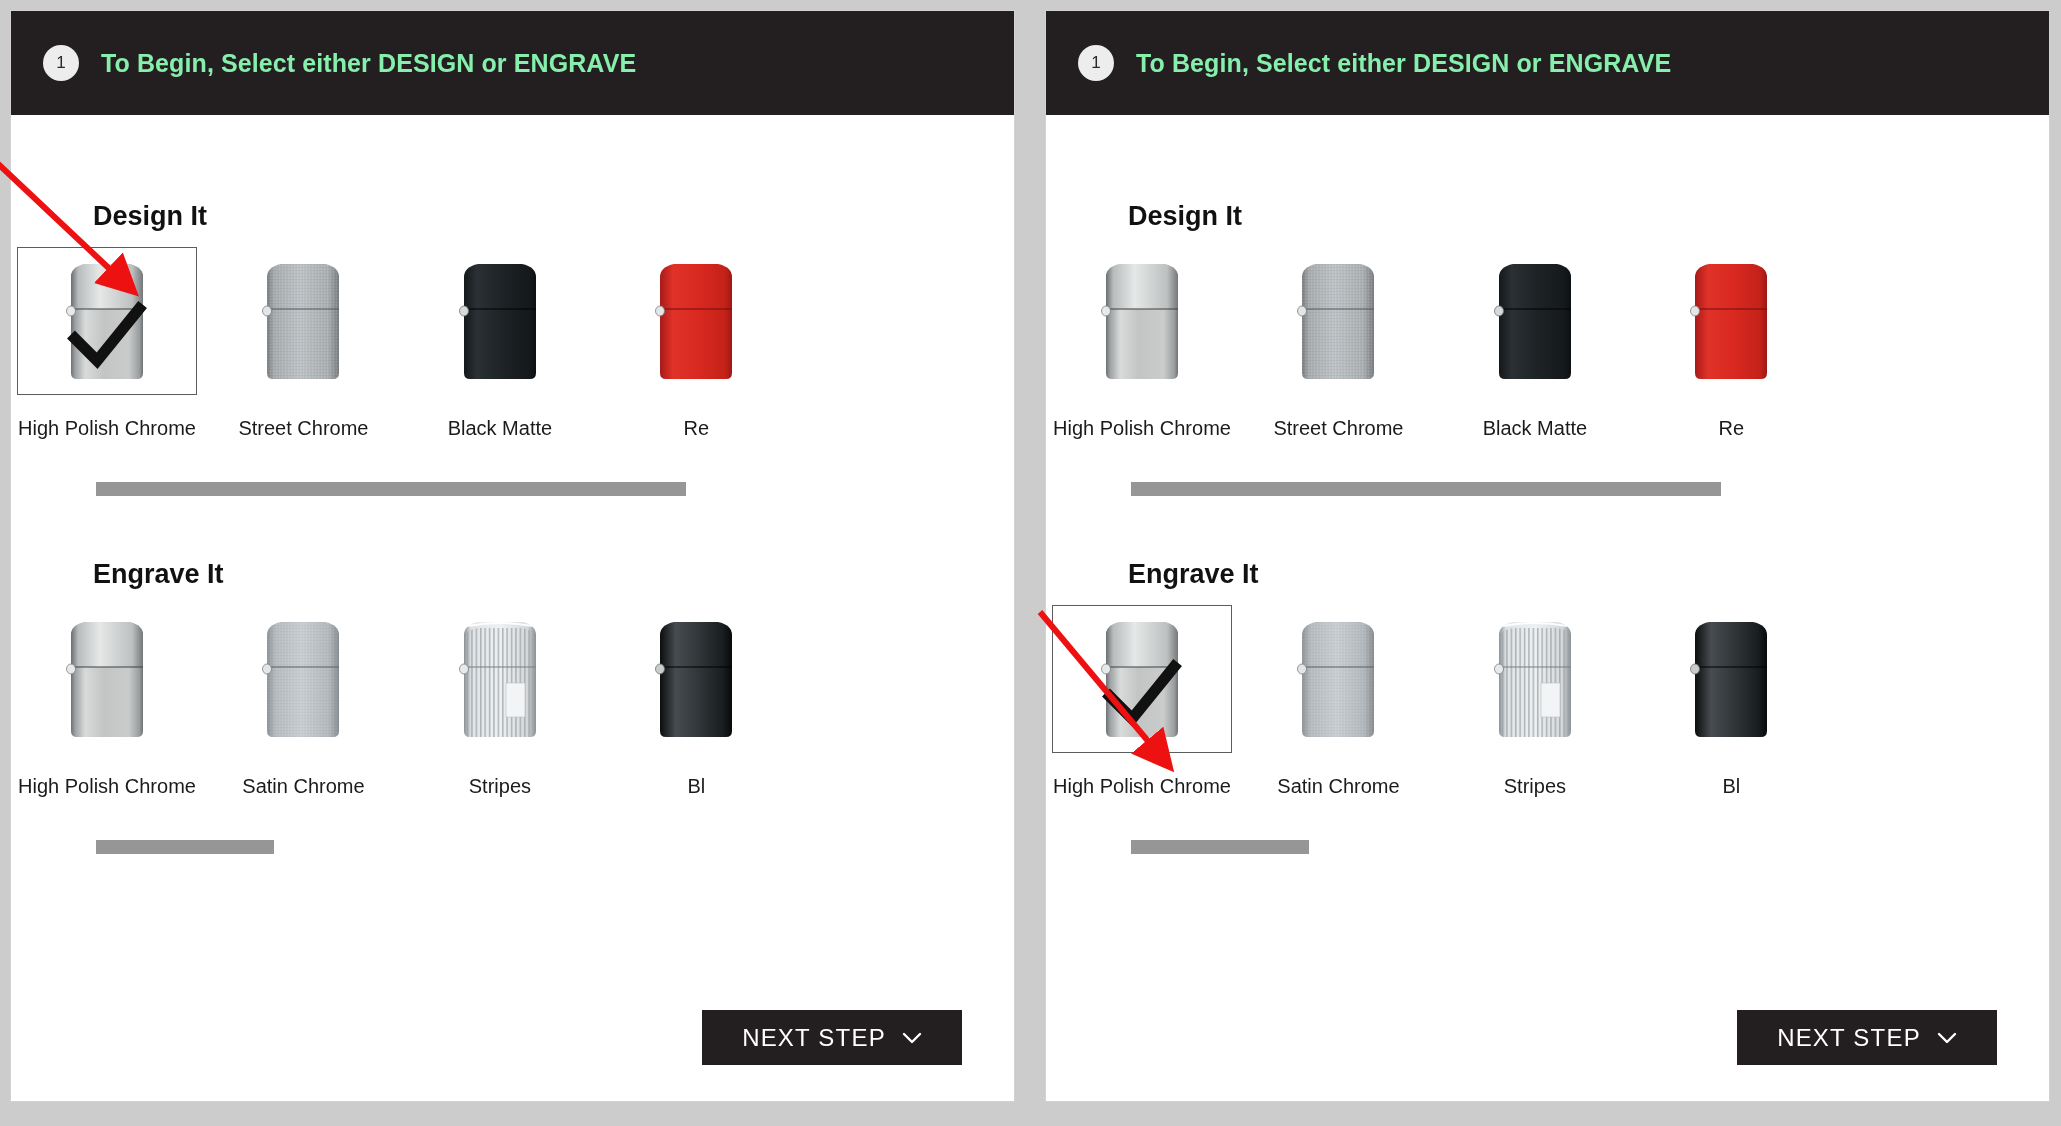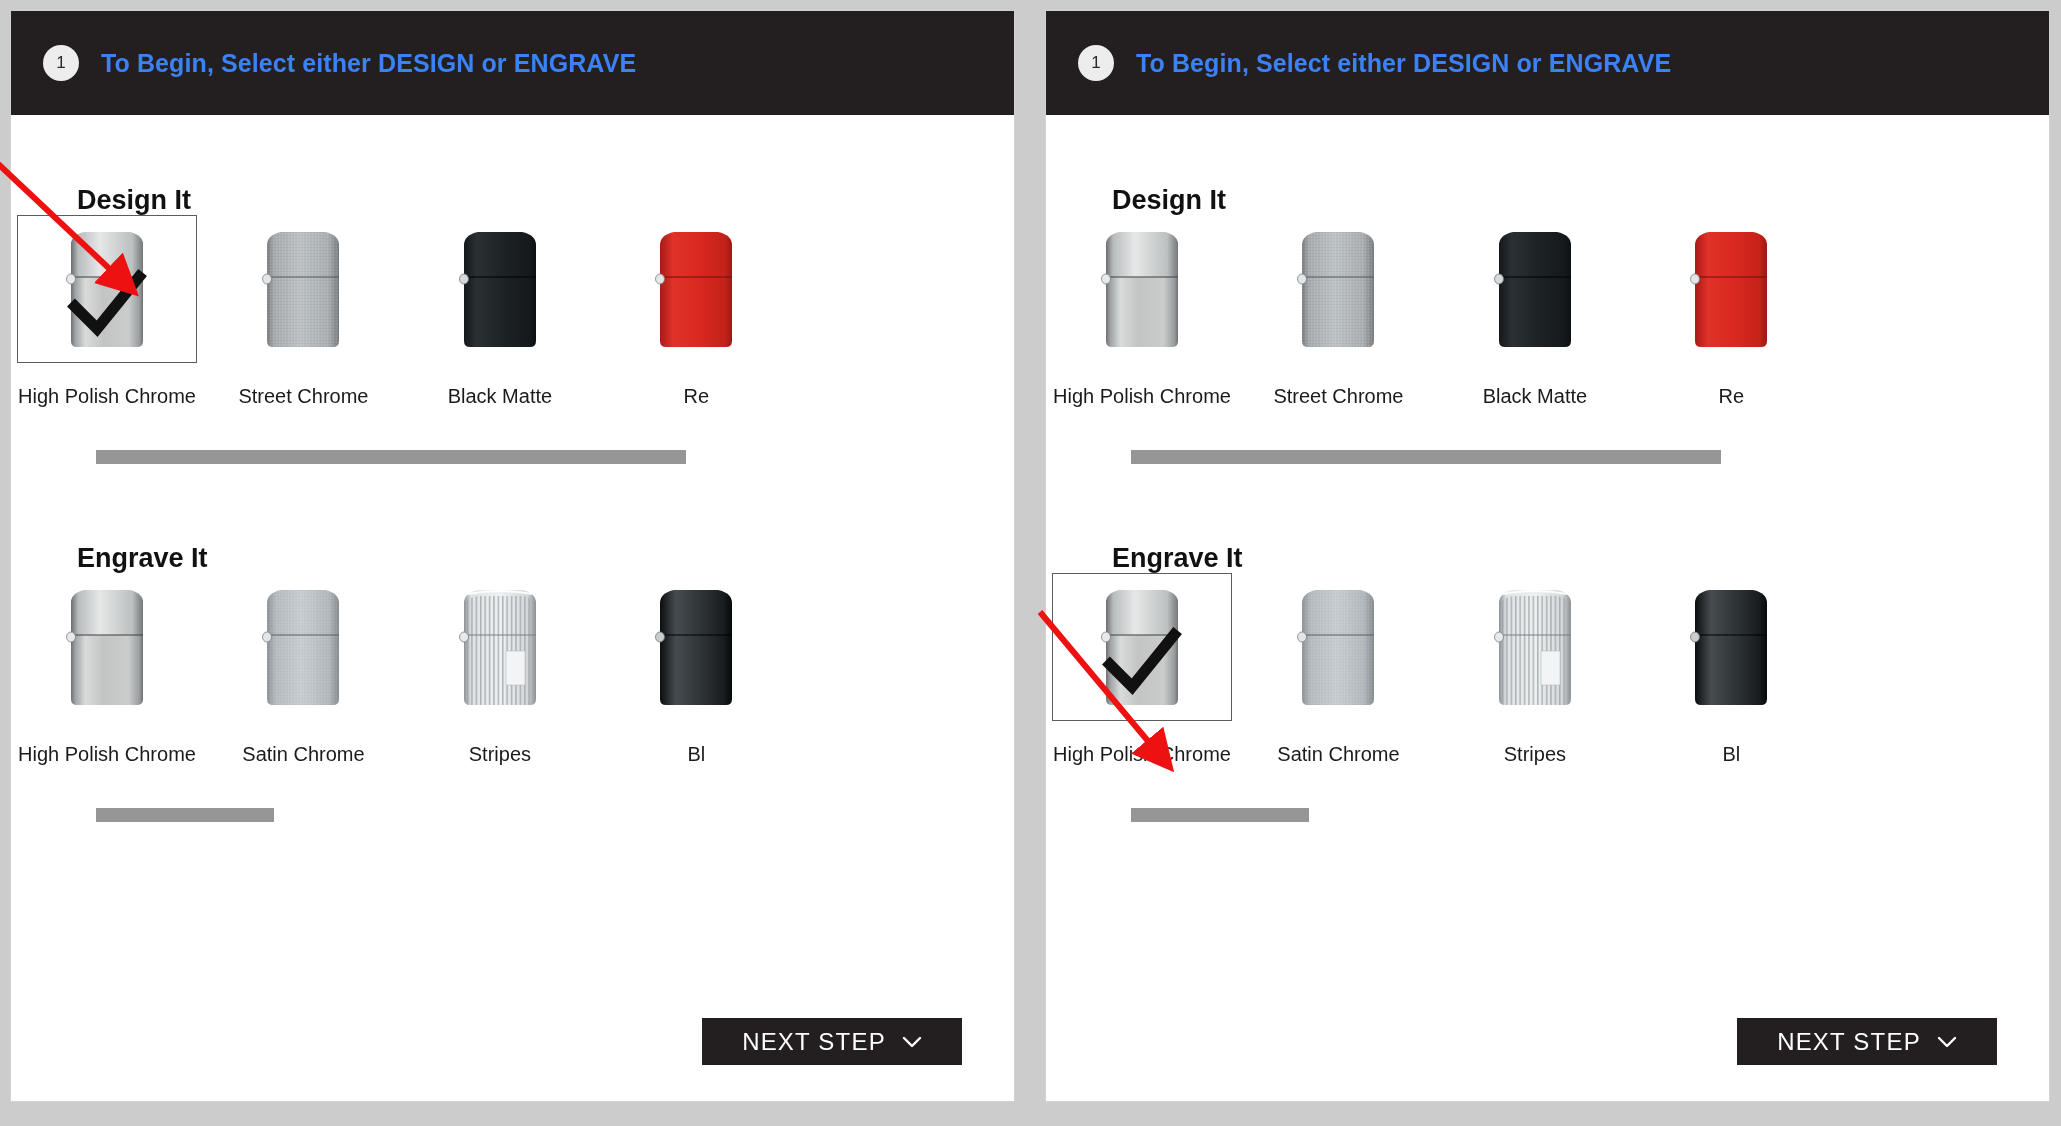--- a/index.html
+++ b/index.html
@@ -35,35 +35,35 @@
   }
   .step-badge{
     width:36px;height:36px;border-radius:50%;
     background:#ededed;color:#2a2a2a;
     display:flex;align-items:center;justify-content:center;
     font-size:17px;font-weight:400;
     flex:0 0 auto;
     font-family:"Liberation Sans", sans-serif;
   }
   .step-title{
-    margin-left:22px;color:#3b82f6;
+    margin-left:22px;color:#86efac;
     font-size:25px;font-weight:bold;
     letter-spacing:.1px;
     white-space:nowrap;
   }
 
   
   .section{position:absolute;left:0;right:0;}
   .sec-design{top:104px;}
   .sec-engrave{top:462px;}
 
   .sec-title{
     font-size:27px;font-weight:bold;color:#111111;
     padding-left:66px;
-    margin:0;
+    margin:16px;
     height:100px;
     line-height:170px;
     box-sizing:border-box;
   }
 
   .row{
     position:relative;
     height:235px;
     box-sizing:border-box;
     white-space:nowrap;
@@ -119,21 +119,21 @@
   .thumb{
     position:absolute;top:0;left:0;height:14px;
     background:#969696;
   }
 
   
   .next-step{
     position:absolute;
     right:52px;bottom:36px;
     background:#231f20;color:#ffffff;
-    height:47px;
+    height:55px;
     min-width:260px;
     display:flex;align-items:center;justify-content:center;
     gap:16px;
     font-size:24px;letter-spacing:1.2px;
     padding:0 34px;
     box-sizing:border-box;
     cursor:pointer;
     border:none;
     font-family:"Liberation Sans", sans-serif;
   }

